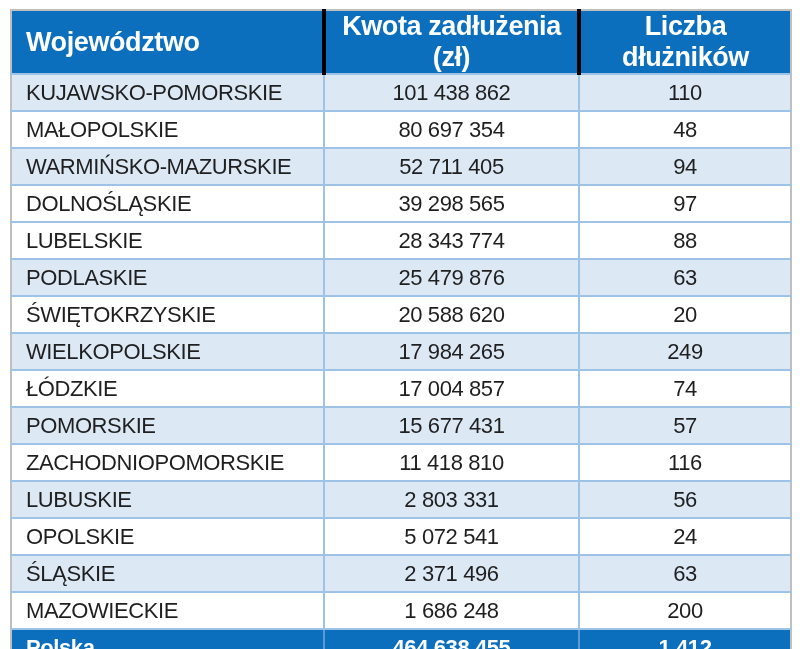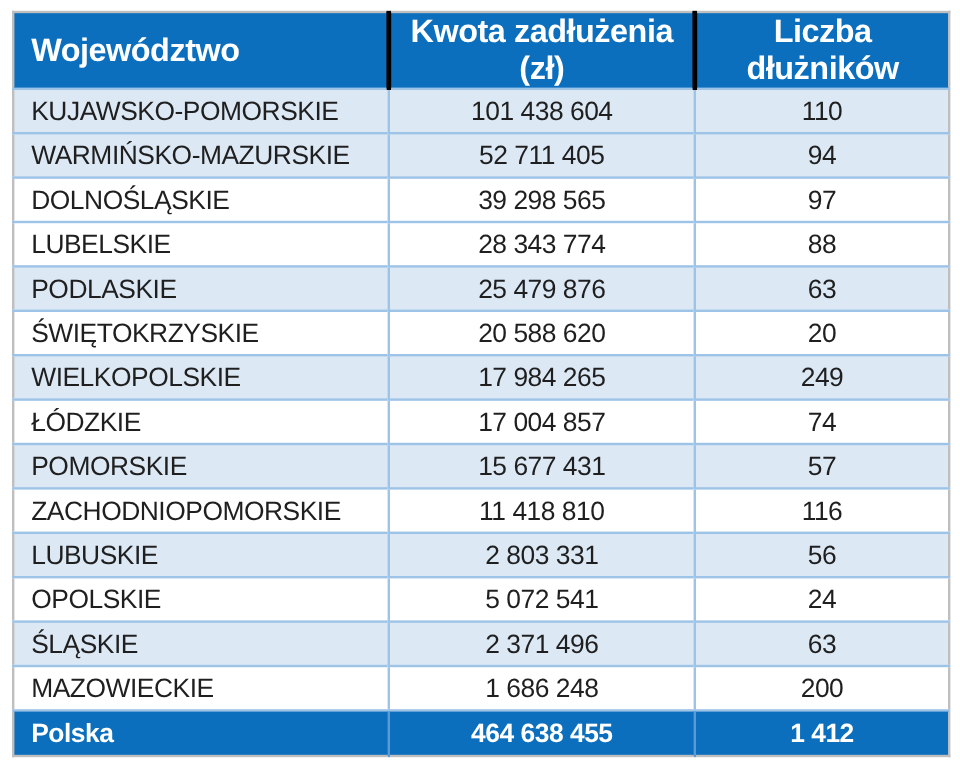--- a/index.html
+++ b/index.html
@@ -93,22 +93,27 @@
     <thead>
       <tr>
         <th>Województwo</th>
         <th>Kwota zadłużenia (zł)</th>
         <th>Liczba dłużników</th>
       </tr>
     </thead>
     <tbody>
         <tr class="alt">
     <td>KUJAWSKO-POMORSKIE</td>
-    <td>101 438 604</td>
+    <td>101 438 862</td>
     <td>110</td>
+  </tr>
+        <tr>
+    <td>MAŁOPOLSKIE</td>
+    <td>80 697 354</td>
+    <td>48</td>
   </tr>
         <tr class="alt">
     <td>WARMIŃSKO-MAZURSKIE</td>
     <td>52 711 405</td>
     <td>94</td>
   </tr>
         <tr>
     <td>DOLNOŚLĄSKIE</td>
     <td>39 298 565</td>
     <td>97</td>

